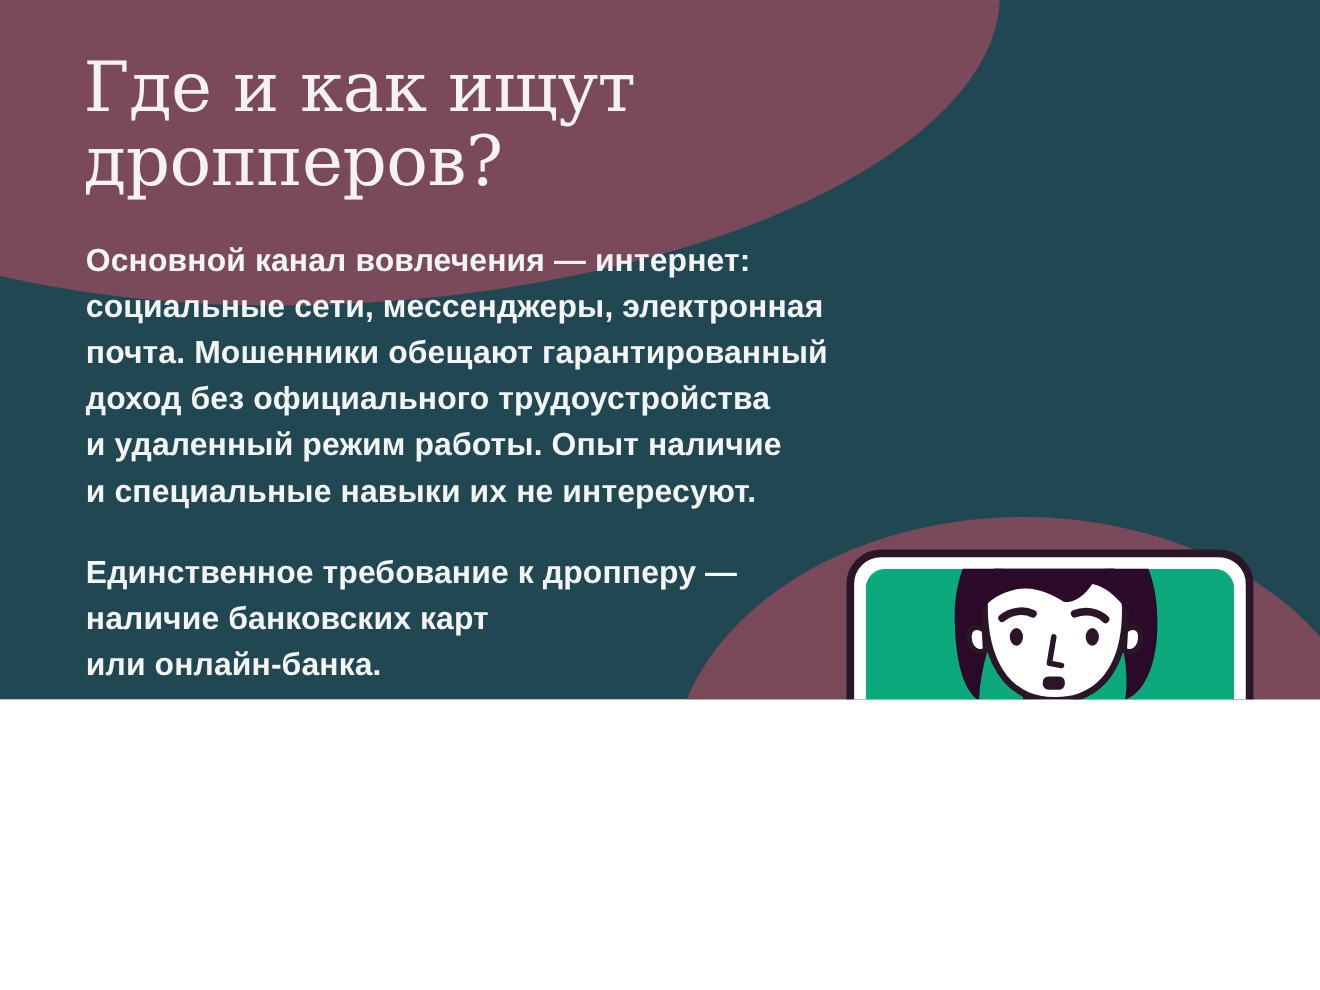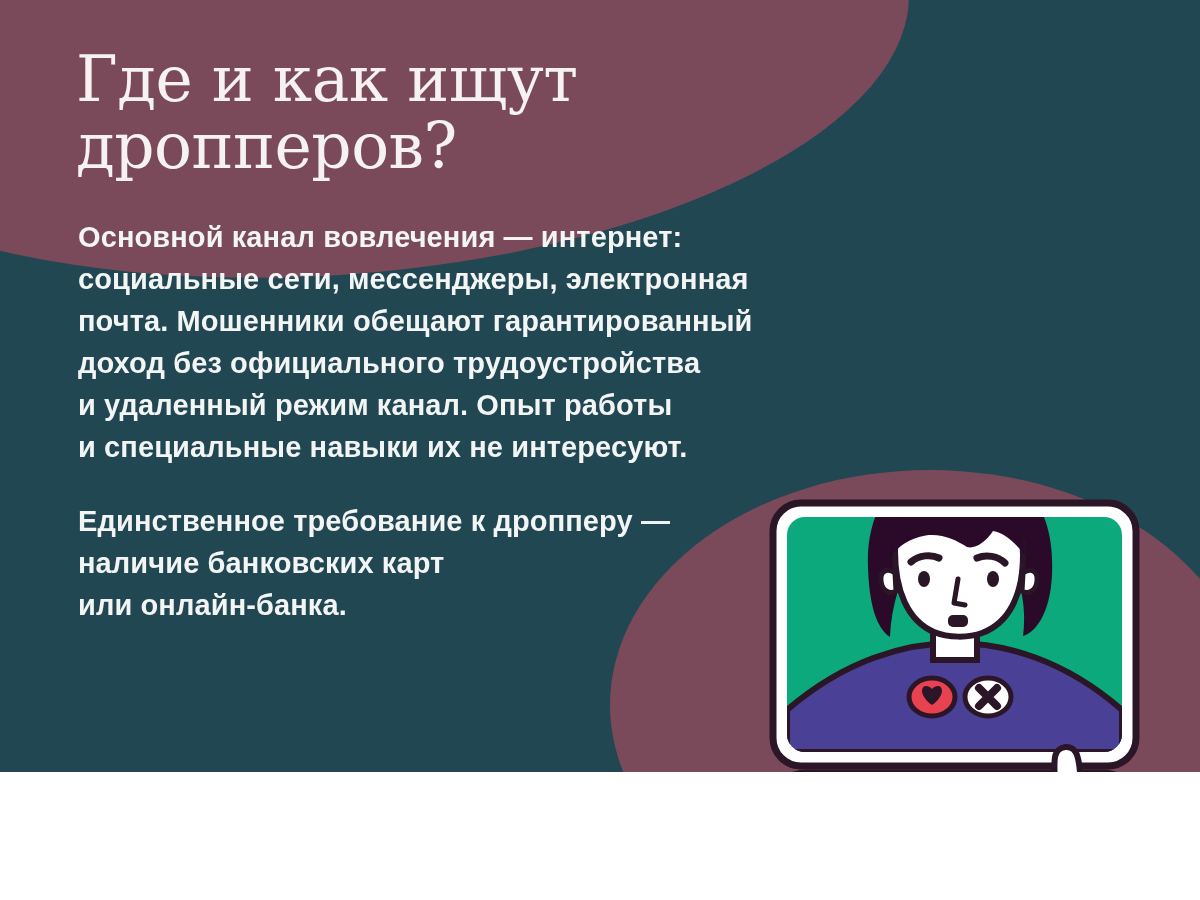--- a/index.html
+++ b/index.html
@@ -4,21 +4,21 @@
 <title>Где и как ищут дропперов?</title>
 <style>
   html, body {
     margin: 0;
     padding: 0;
     background: #ffffff;
   }
   .slide {
     position: relative;
     width: 1200px;
-    height: 772px;
+    height: 636px;
     overflow: hidden;
     background: #214752;
     font-family: "Liberation Sans", "DejaVu Sans", sans-serif;
   }
 
   
   .blob-top {
     position: absolute;
     left: -250px;
     top: -215px;
@@ -98,21 +98,21 @@
   <div class="blob-bottom"></div>
 
   <h1 class="title">Где и как ищут
 дропперов?</h1>
 
   <div class="body-block">
     <p class="para">Основной канал вовлечения — интернет:
 социальные сети, мессенджеры, электронная
 почта. Мошенники обещают гарантированный
 доход без официального трудоустройства
-и удаленный режим канал. Опыт работы
+и удаленный режим работы. Опыт наличие
 и специальные навыки их не интересуют.</p>
     <p class="para">Единственное требование к дропперу —
 наличие банковских карт
 или онлайн-банка.</p>
   </div>
 
   <div class="illustration">
     <svg viewBox="0 0 500 450" xmlns="http://www.w3.org/2000/svg">
       <defs>
         <clipPath id="screenClip">

